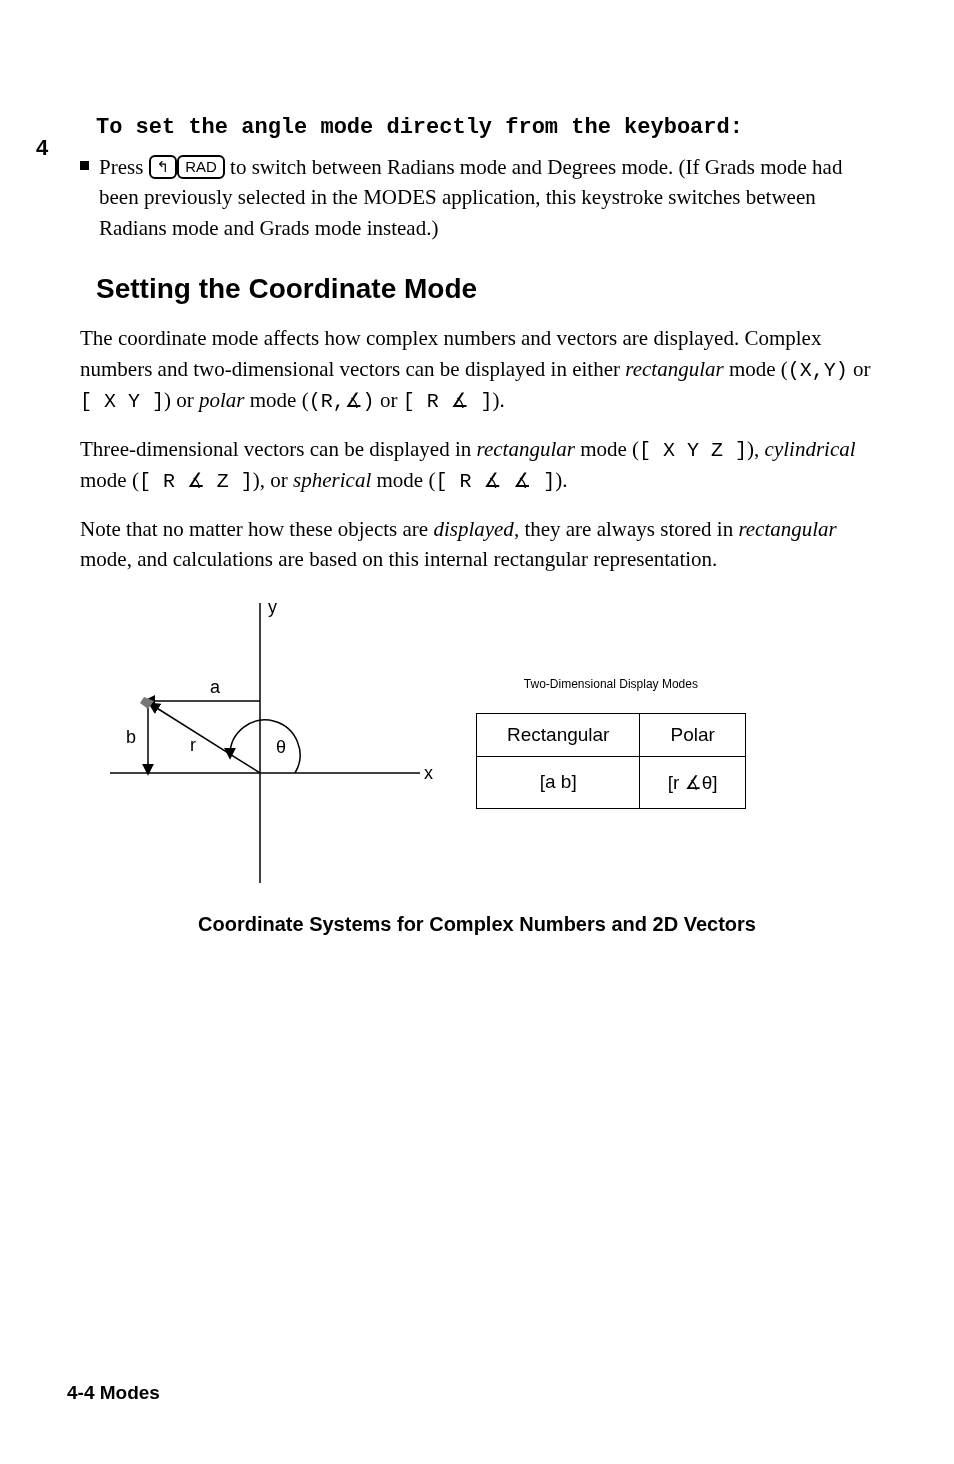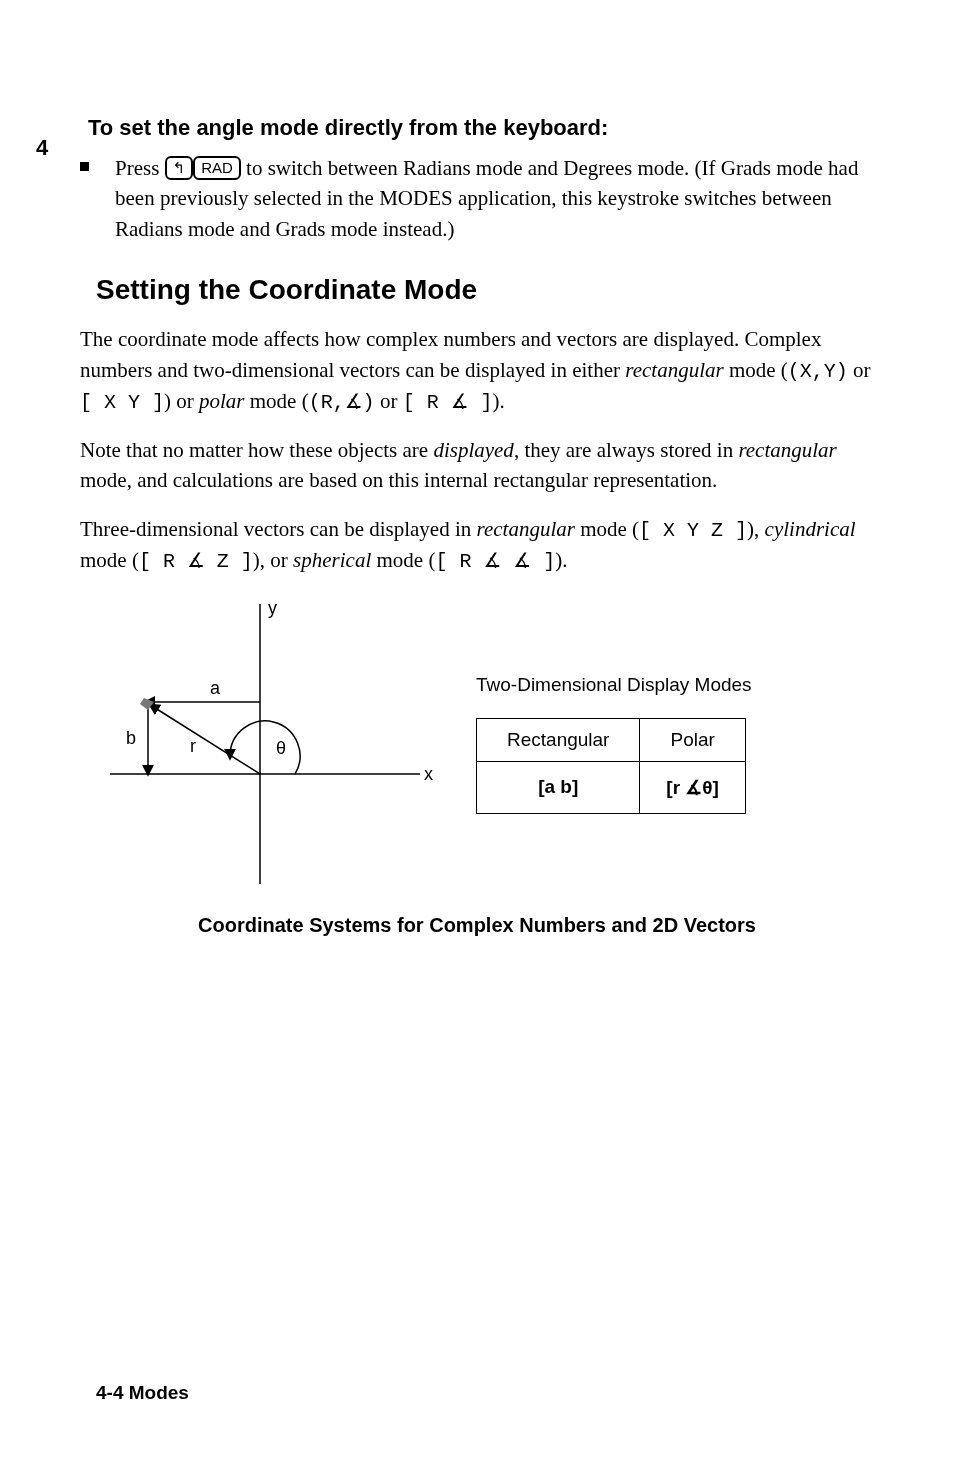--- a/index.html
+++ b/index.html
@@ -18,29 +18,29 @@
   }
   .section-number {
     position: absolute;
     top: 135px;
     left: 36px;
     font-family: Arial, Helvetica, sans-serif;
     font-weight: 700;
     font-size: 22px;
   }
   .subhead {
-    font-family: Liberation Sans, sans-serif;
+    font-family: Liberation Mono, monospace;
     font-weight: 700;
     font-size: 22px;
-    margin: 0 0 12px 8px;
+    margin: 0 0 12px 16px;
   }
   .bullet-row {
     display: flex;
     align-items: flex-start;
-    gap: 26px;
+    gap: 10px;
     margin-bottom: 30px;
   }
   .bullet-box {
     width: 9px;
     height: 9px;
     background: #000;
     margin-top: 9px;
     flex: 0 0 auto;
   }
   .bullet-text {
@@ -81,44 +81,44 @@
     align-items: center;
     gap: 36px;
   }
   .diagram { flex: 0 0 auto; }
   .modes-table {
     flex: 0 0 auto;
     text-align: center;
     font-family: Arial, Helvetica, sans-serif;
   }
   .modes-caption {
-    font-size: 19px;
+    font-size: 12px;
     margin-bottom: 22px;
   }
   table.tdm {
     border-collapse: collapse;
   }
   table.tdm th, table.tdm td {
     border: 1px solid #000;
     padding: 10px 30px;
     font-size: 19px;
     font-weight: 400;
     text-align: center;
   }
-  table.tdm td { padding: 14px 18px; font-size: 19px; font-weight: bold; }
+  table.tdm td { padding: 14px 18px; font-size: 19px; }
   .figure-caption {
     text-align: center;
     font-family: Arial, Helvetica, sans-serif;
     font-weight: 700;
     font-size: 20px;
     margin-top: 20px;
   }
   .footer {
     position: absolute;
-    left: 96px;
+    left: 67px;
     bottom: 60px;
     font-family: Arial, Helvetica, sans-serif;
     font-weight: 700;
     font-size: 19px;
   }
 </style>
 </head>
 <body>
 
 <div class="page">
@@ -136,25 +136,25 @@
     </div>
   </div>
 
   <div class="h2">Setting the Coordinate Mode</div>
 
   <p class="para">
     <span>The coordinate mode affects how complex numbers and vectors are displayed. Complex numbers and two-dimensional vectors can be displayed in either </span><span class="ital">rectangular</span><span> mode (</span><span class="monoish">(X,Y)</span><span> or </span><span class="monoish">[ X Y ]</span><span>) or </span><span class="ital">polar</span><span> mode (</span><span class="monoish">(R,∡)</span><span> or </span><span class="monoish">[ R ∡ ]</span><span>).</span>
   </p>
 
   <p class="para">
+    <span>Three-dimensional vectors can be displayed in </span><span class="ital">rectangular</span><span> mode (</span><span class="monoish">[ X Y Z ]</span><span>), </span><span class="ital">cylindrical</span><span> mode (</span><span class="monoish">[ R ∡ Z ]</span><span>), or </span><span class="ital">spherical</span><span> mode (</span><span class="monoish">[ R ∡ ∡ ]</span><span>).</span>
+  </p>
+
+  <p class="para">
     <span>Note that no matter how these objects are </span><span class="ital">displayed</span><span>, they are always stored in </span><span class="ital">rectangular</span><span> mode, and calculations are based on this internal rectangular representation.</span>
-  </p>
-
-  <p class="para">
-    <span>Three-dimensional vectors can be displayed in </span><span class="ital">rectangular</span><span> mode (</span><span class="monoish">[ X Y Z ]</span><span>), </span><span class="ital">cylindrical</span><span> mode (</span><span class="monoish">[ R ∡ Z ]</span><span>), or </span><span class="ital">spherical</span><span> mode (</span><span class="monoish">[ R ∡ ∡ ]</span><span>).</span>
   </p>
 
   <div class="figure-block">
     <div class="figure-row">
 
       <svg class="diagram" width="360" height="300" viewBox="0 0 360 300">
         <defs>
           <marker id="arrow" viewBox="0 0 10 10" refX="6" refY="5" markerWidth="8" markerHeight="8" orient="auto-start-reverse">
             <path d="M 0 0 L 10 5 L 0 10 z" fill="#000"></path>
           </marker>

